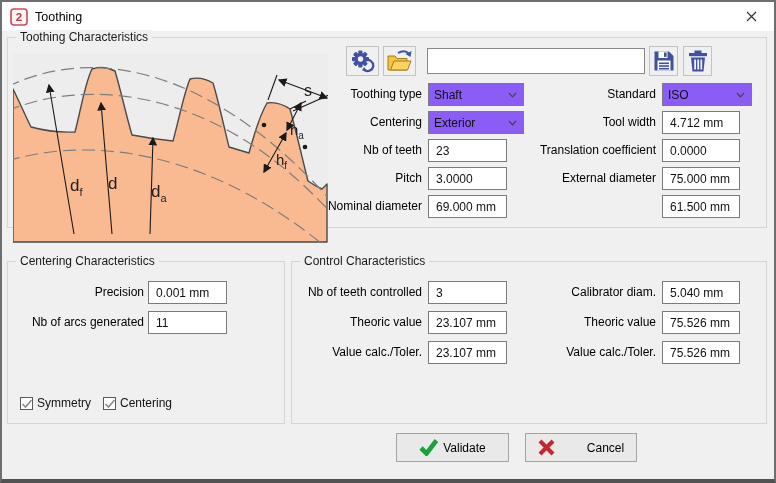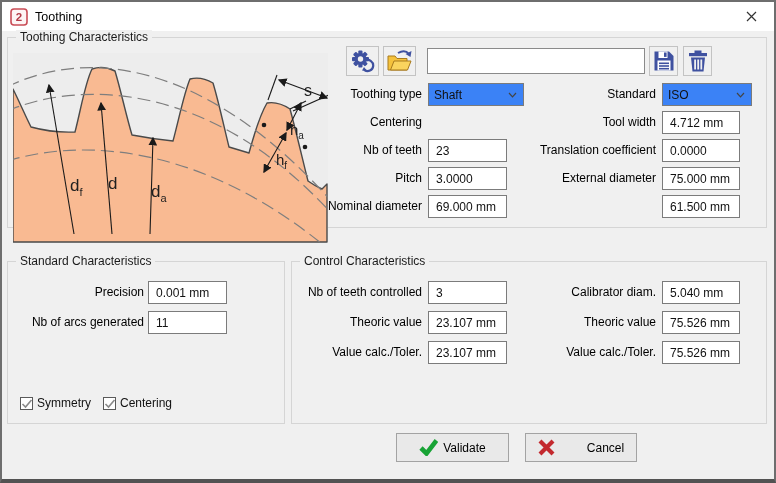--- a/index.html
+++ b/index.html
@@ -22,21 +22,21 @@
   .group>.gtitle{position:absolute;top:-8px;left:8px;background:#f0f0f0;padding:0 4px;color:#1a1a1a;white-space:nowrap;}
   
   .imgbox{position:absolute;left:11px;top:51px;width:315px;height:190px;}
   
   .tbtn{position:absolute;width:33px;height:30px;border:1px solid #c3c3c3;background:#f0f0f0;display:flex;align-items:center;justify-content:center;padding:0;}
   .tbtn.sm{width:29px;}
   .preset{position:absolute;left:425px;top:46px;width:218px;height:26px;border:1px solid #8a8a8a;background:#fff;padding:2px 5px;font:inherit;}
   
   .lbl{position:absolute;height:23px;line-height:23px;text-align:right;white-space:nowrap;color:#000;}
   .field{position:absolute;height:23px;border:1px solid #7b7b7b;background:#fff;padding:1px 7px;font:inherit;font-size:12px;color:#111;}
-  .combo{position:absolute;height:23px;border:1px solid #7b7b7b;background:#3b82f6;display:flex;align-items:center;justify-content:space-between;padding:0 6px 0 5px;cursor:default;}
+  .combo{position:absolute;height:23px;border:1px solid #7b7b7b;background:#8b5cf6;display:flex;align-items:center;justify-content:space-between;padding:0 6px 0 5px;cursor:default;}
   .combo .cv{white-space:nowrap;}
   
   .cbrow{position:absolute;display:flex;align-items:center;}
   .cb{width:13px;height:13px;border:1px solid #5a5a5a;background:#fff;position:relative;margin-right:4px;}
   .cb svg{position:absolute;left:0px;top:1px;visibility:hidden;}
   .cb.checked svg{visibility:visible;}
   .cblabel{margin-right:12px;}
   
   .abtn{position:absolute;height:29px;border:1px solid #a3a3a3;background:#e9e9e9;display:flex;align-items:center;justify-content:center;gap:5px;font:inherit;font-size:12px;padding:0;}
 </style>
@@ -166,20 +166,26 @@
     </button>
 
     <div class="lbl" style="left:230px;top:81px;width:190px;">Toothing type</div>
     <div class="combo" style="left:426px;top:81px;width:96px;">
       <span class="cv">Shaft</span>
       <svg width="9" height="6" viewBox="0 0 9 6">
           <polyline points="1,1 4.5,4.8 8,1" stroke="#444" stroke-width="1.2" fill="none"></polyline>
         </svg>
     </div>
     <div class="lbl" style="left:230px;top:109px;width:190px;">Centering</div>
+    <div class="combo" style="left:426px;top:109px;width:96px;">
+      <span class="cv">Exterior</span>
+      <svg width="9" height="6" viewBox="0 0 9 6">
+          <polyline points="1,1 4.5,4.8 8,1" stroke="#444" stroke-width="1.2" fill="none"></polyline>
+        </svg>
+    </div>
     <div class="lbl" style="left:230px;top:137px;width:190px;">Nb of teeth</div>
     <input class="field" style="left: 426px; top: 137px; width: 79px;" value="23">
     <div class="lbl" style="left:230px;top:165px;width:190px;">Pitch</div>
     <input class="field" style="left: 426px; top: 165px; width: 79px;" value="3.0000">
     <div class="lbl" style="left:230px;top:193px;width:190px;">Nominal diameter</div>
     <input class="field" style="left: 426px; top: 193px; width: 79px;" value="69.000 mm">
 
     <div class="lbl" style="left:464px;top:81px;width:190px;">Standard</div>
     <div class="combo" style="left:660px;top:81px;width:90px;">
       <span class="cv">ISO</span>
@@ -189,21 +195,21 @@
     </div>
     <div class="lbl" style="left:464px;top:109px;width:190px;">Tool width</div>
     <input class="field" style="left: 660px; top: 109px; width: 78px;" value="4.712 mm">
     <div class="lbl" style="left:464px;top:137px;width:190px;">Translation coefficient</div>
     <input class="field" style="left: 660px; top: 137px; width: 78px;" value="0.0000">
     <div class="lbl" style="left:464px;top:165px;width:190px;">External diameter</div>
     <input class="field" style="left: 660px; top: 165px; width: 78px;" value="75.000 mm">
     <input class="field" style="left: 660px; top: 193px; width: 78px;" value="61.500 mm">
 
     <div class="group" style="left:5px;top:259px;width:278px;height:163px;">
-      <span class="gtitle">Standard Characteristics</span>
+      <span class="gtitle">Centering Characteristics</span>
     </div>
     <div class="lbl" style="left:10px;top:279px;width:132px;">Precision</div>
     <input class="field" style="left: 146px; top: 279px; width: 79px;" value="0.001 mm">
     <div class="lbl" style="left:10px;top:309px;width:132px;">Nb of arcs generated</div>
     <input class="field" style="left: 146px; top: 309px; width: 79px;" value="11">
 
     <div class="cbrow" style="left:18px;top:394px;">
       <span class="cb checked">
         <svg width="12" height="10" viewBox="0 0 12 10">
             <polyline points="1.5,5 4.5,8 10.5,1" stroke="#8a8a8a" stroke-width="1.6" fill="none"></polyline>

